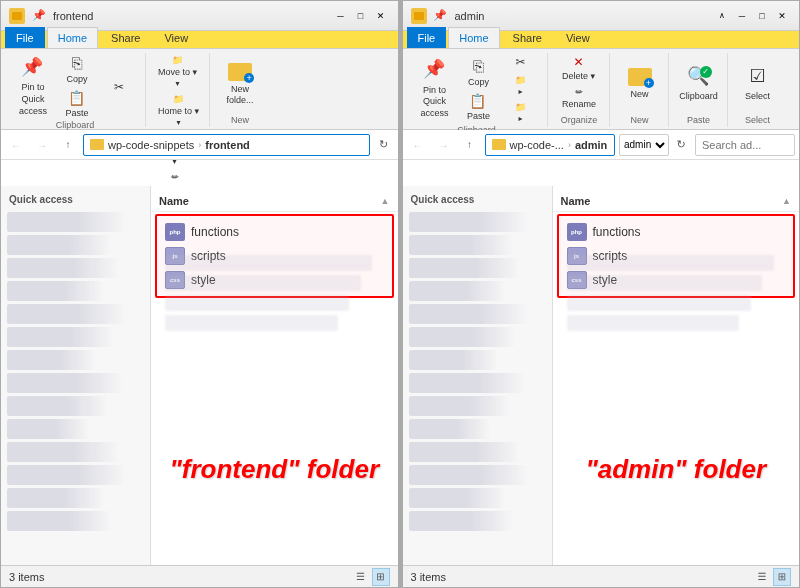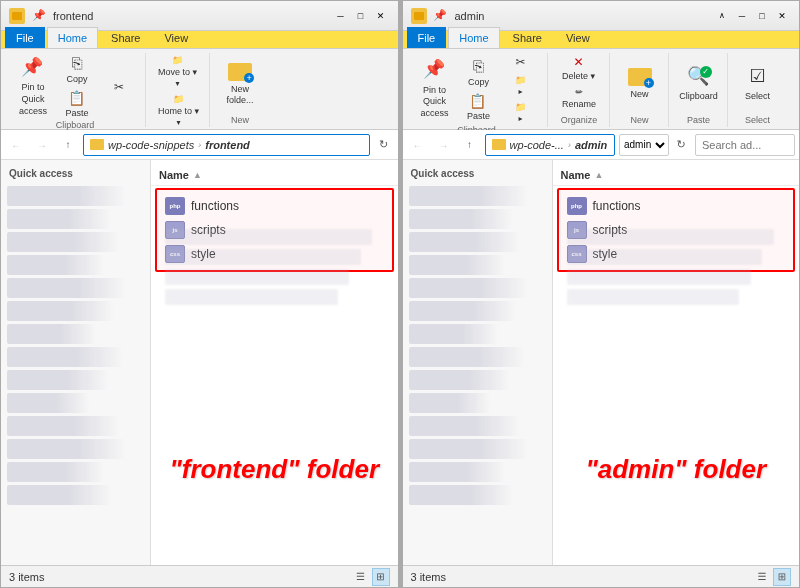--- a/index.html
+++ b/index.html
@@ -216,21 +216,20 @@
       flex: 1;
       height: 22px;
       border: 1px solid #0078d4;
       border-radius: 2px;
       display: flex;
       align-items: center;
       padding: 0 6px;
       font-size: 11px;
       background: #fff;
       gap: 4px;
-      font-style: italic;
     }
     .address-path-text {
       color: #333;
     }
     .address-separator { color: #999; font-size: 9px; }
     .address-folder-icon {
       width: 14px; height: 11px;
       background: #f0c040;
       border-radius: 1px;
     }
@@ -250,20 +249,21 @@
       cursor: pointer;
       font-size: 11px;
       color: #555;
     }
 
     
     .content-area {
       display: flex;
       flex: 1;
       overflow: hidden;
+      margin-top: 26px;
     }
 
     
     .sidebar {
       width: 150px;
       border-right: 1px solid #ddd;
       background: #f7f7f7;
       overflow: hidden;
       position: relative;
     }
@@ -283,20 +283,21 @@
       height: 22px;
     }
     .col-name {
       flex: 1;
       font-size: 11px;
       color: #333;
       font-weight: 600;
       display: flex;
       align-items: center;
       gap: 4px;
+      justify-content: space-between;
     }
     .sort-indicator { color: #999; font-size: 9px; }
 
     .file-items-container {
       padding: 6px 8px;
       position: relative;
     }
     
     .selection-rect {
       border: 2px solid #ff0000;

